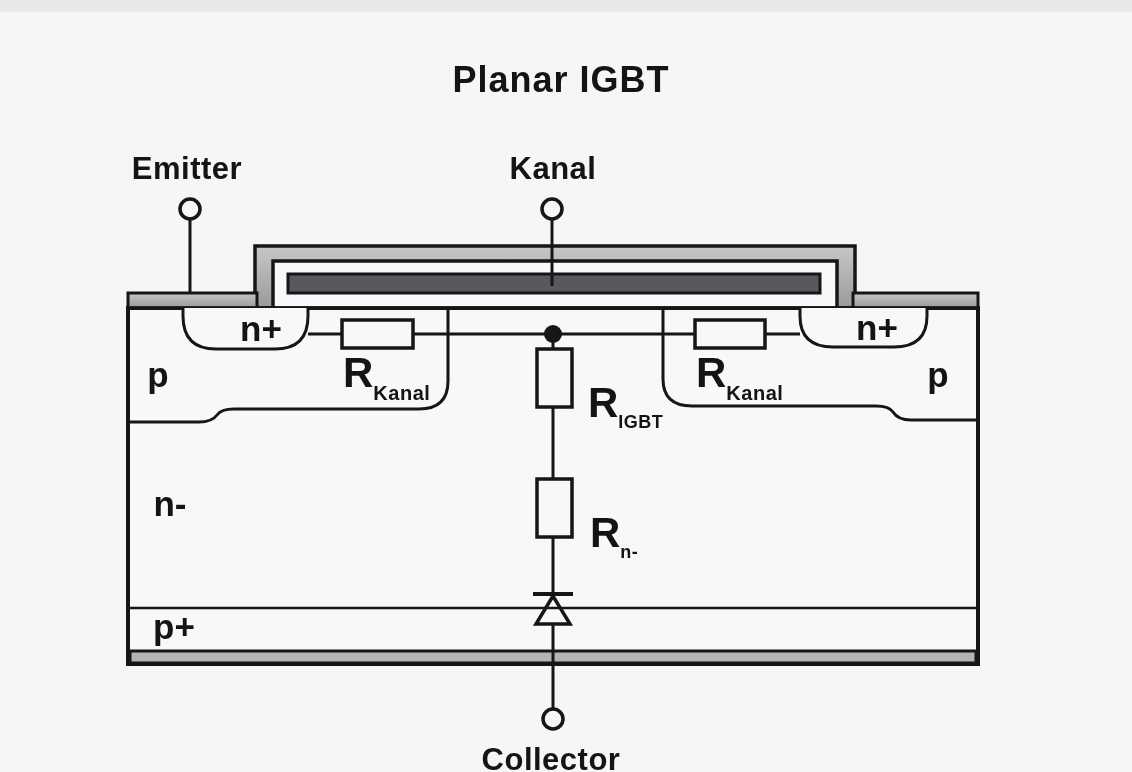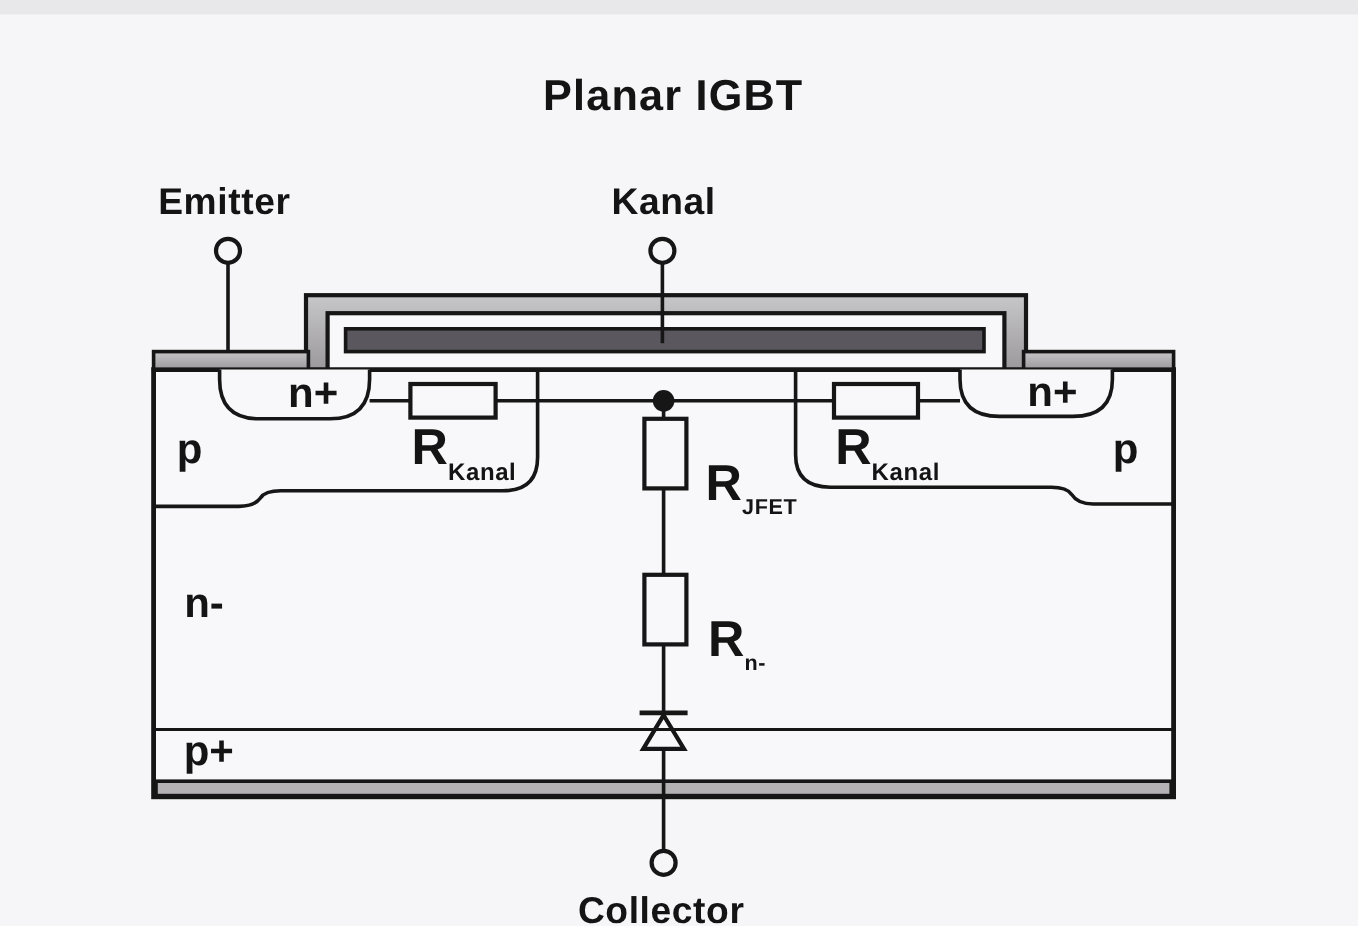--- a/index.html
+++ b/index.html
@@ -111,19 +111,19 @@
   <div class="label region-label" style="left:170px; top:491px;">n-</div>
   <div class="label region-label" style="left:174px; top:614px;">p+</div>
 
   <div class="rlabel" style="left:343px; top:340px;">
     <span class="r">R</span><span class="sub">Kanal</span>
   </div>
   <div class="rlabel" style="left:696px; top:340px;">
     <span class="r">R</span><span class="sub">Kanal</span>
   </div>
   <div class="rlabel" style="left:588px; top:370px;">
-    <span class="r">R</span><span class="sub sub-sm">JFET</span>
+    <span class="r">R</span><span class="sub sub-sm">IGBT</span>
   </div>
   <div class="rlabel" style="left:590px; top:500px;text-align:right;">
     <span class="r">R</span><span class="sub sub-sm">n-</span>
   </div>
 
 </div>
 
 </body></html>

